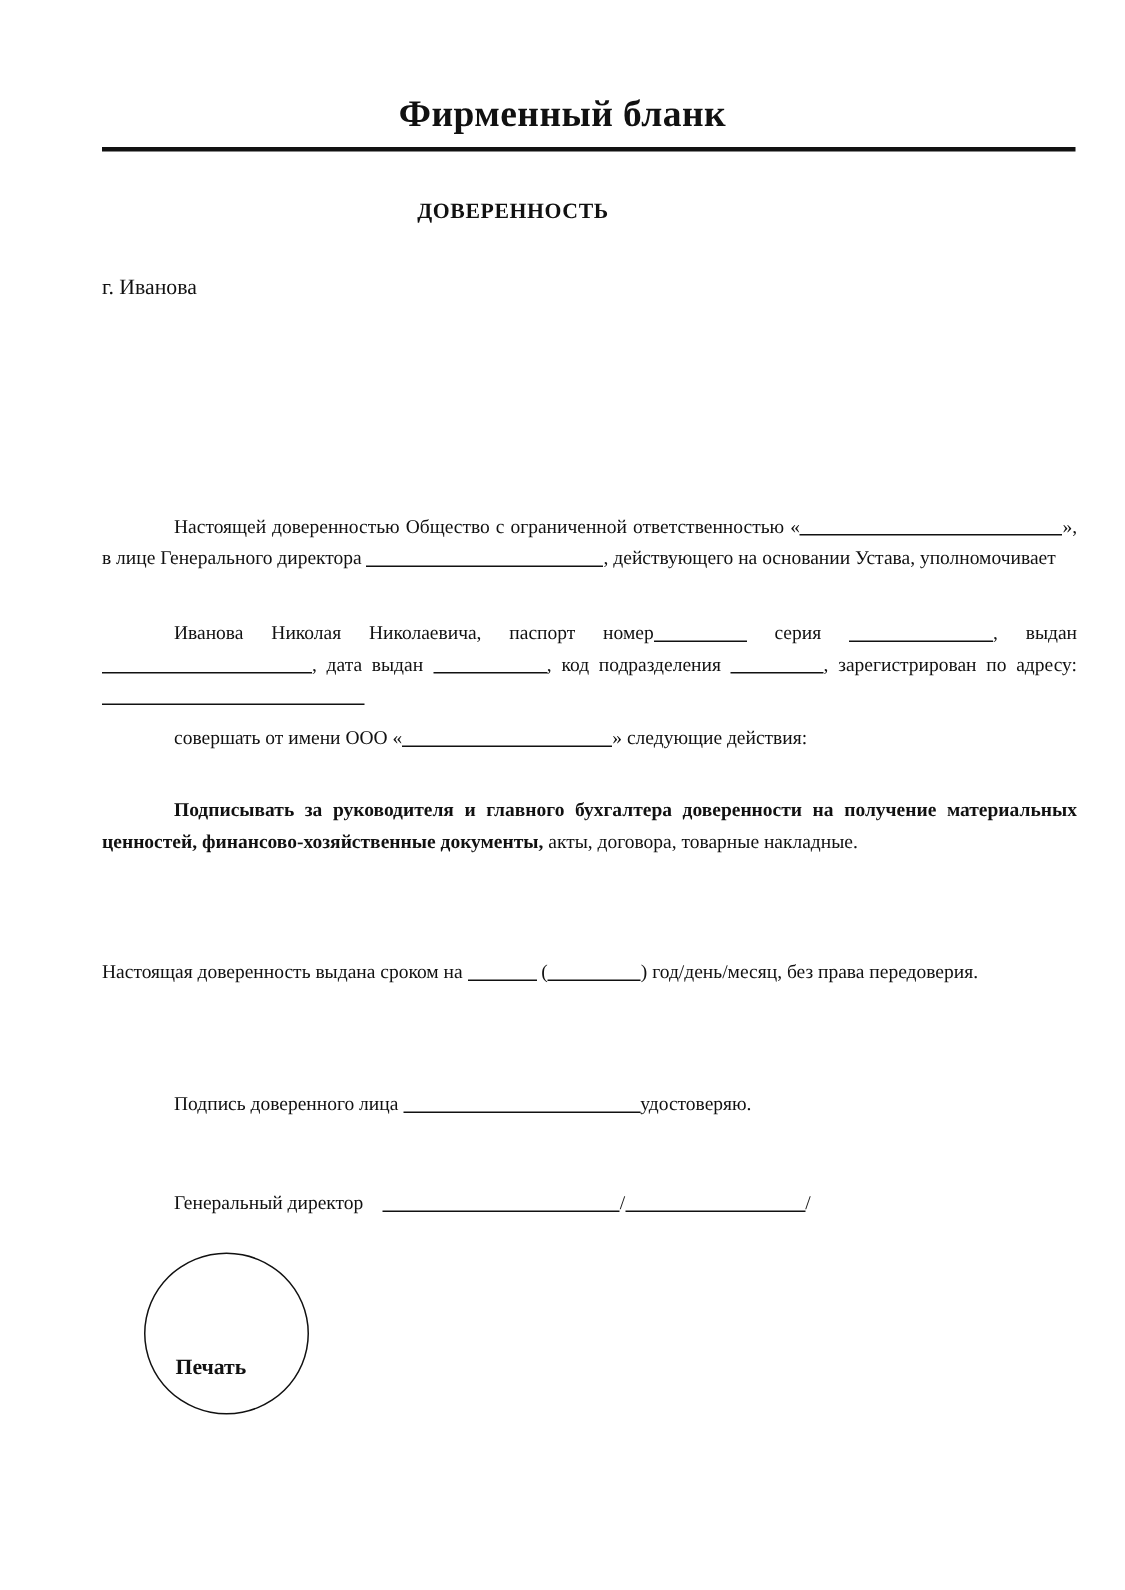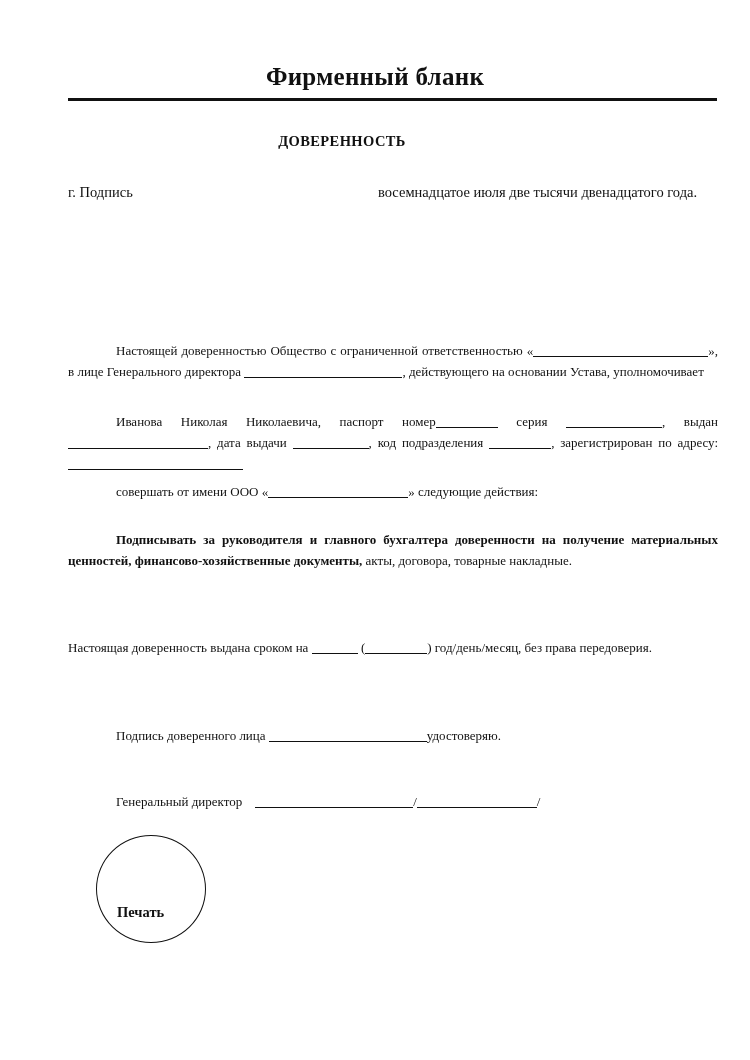--- a/index.html
+++ b/index.html
@@ -140,38 +140,37 @@
 <body>
 
 <div class="page">
 
   <div class="doc-title">Фирменный бланк</div>
   <div class="header-rule"></div>
 
   <div class="sub-title">ДОВЕРЕННОСТЬ</div>
 
   <div class="city-date">
-    <span class="city">г. Подпись</span>
-    <span class="date">восемнадцатое июля две тысячи двенадцатого года.</span>
+    <span class="city">г. Иванова</span>
   </div>
 
   <div class="body-block blk-company indent">
     <span class="first-line-indent"></span><span>Настоящей доверенностью Общество с ограниченной ответственностью</span>
     <span>«</span><span class="blank b-xxl"></span><span>»,</span>
     <span>в лице Генерального директора</span>
     <span class="blank b-xl"></span><span>,</span>
     <span>действующего на основании Устава, уполномочивает</span>
   </div>
 
   <div class="body-block blk-passport indent">
     <span class="first-line-indent"></span><span>Иванова Николая Николаевича,</span>
     <span>паспорт номер</span><span class="blank b-s"></span>
     <span>серия</span>
     <span class="blank b-m"></span><span>, выдан</span>
-    <span class="blank b-l"></span><span>, дата выдачи</span>
+    <span class="blank b-l"></span><span>, дата выдан</span>
     <span class="blank b-sm"></span><span>, код подразделения</span>
     <span class="blank b-s"></span><span>, зарегистрирован по</span>
     <span>адресу:</span>
     <span class="blank b-xxl"></span>
   </div>
 
   <div class="body-block blk-ooo indent">
     <span class="first-line-indent"></span><span>совершать от  имени ООО «</span><span class="blank b-l"></span><span>» следующие действия:</span>
   </div>
 

